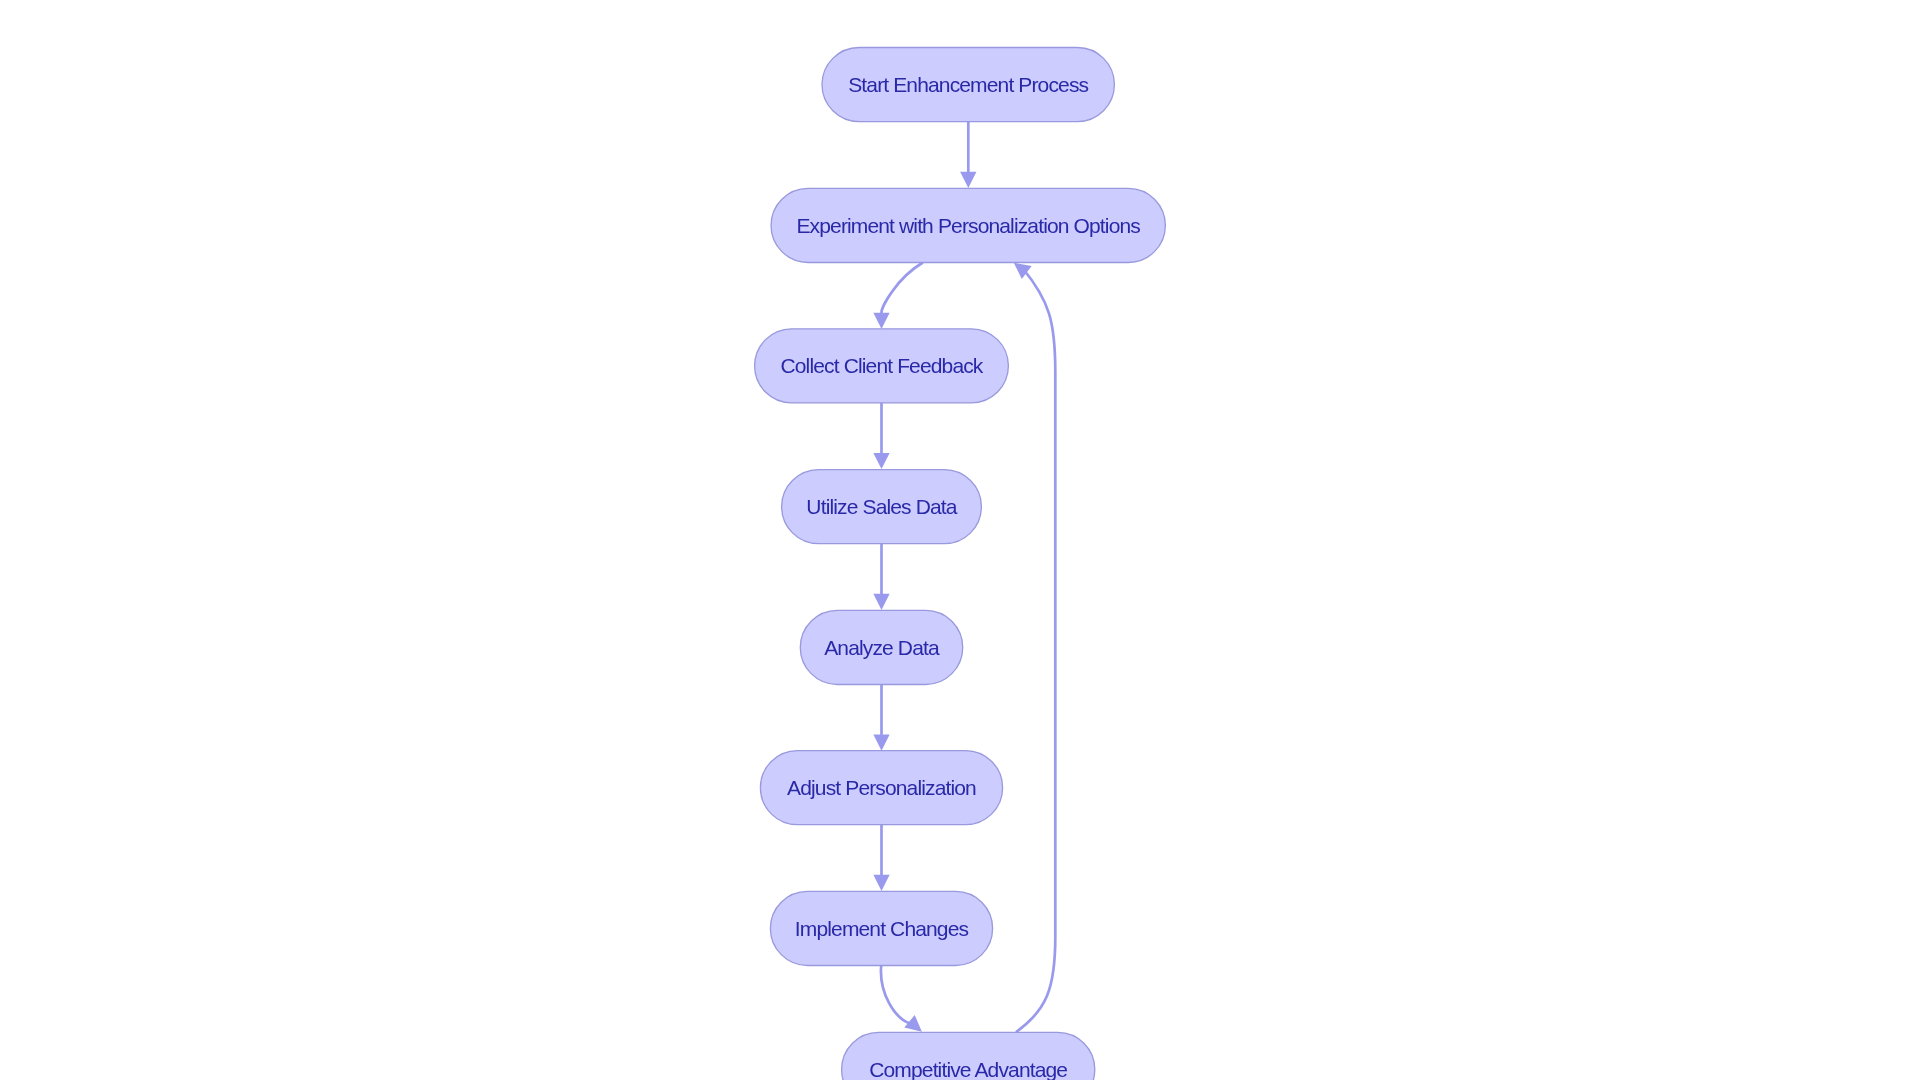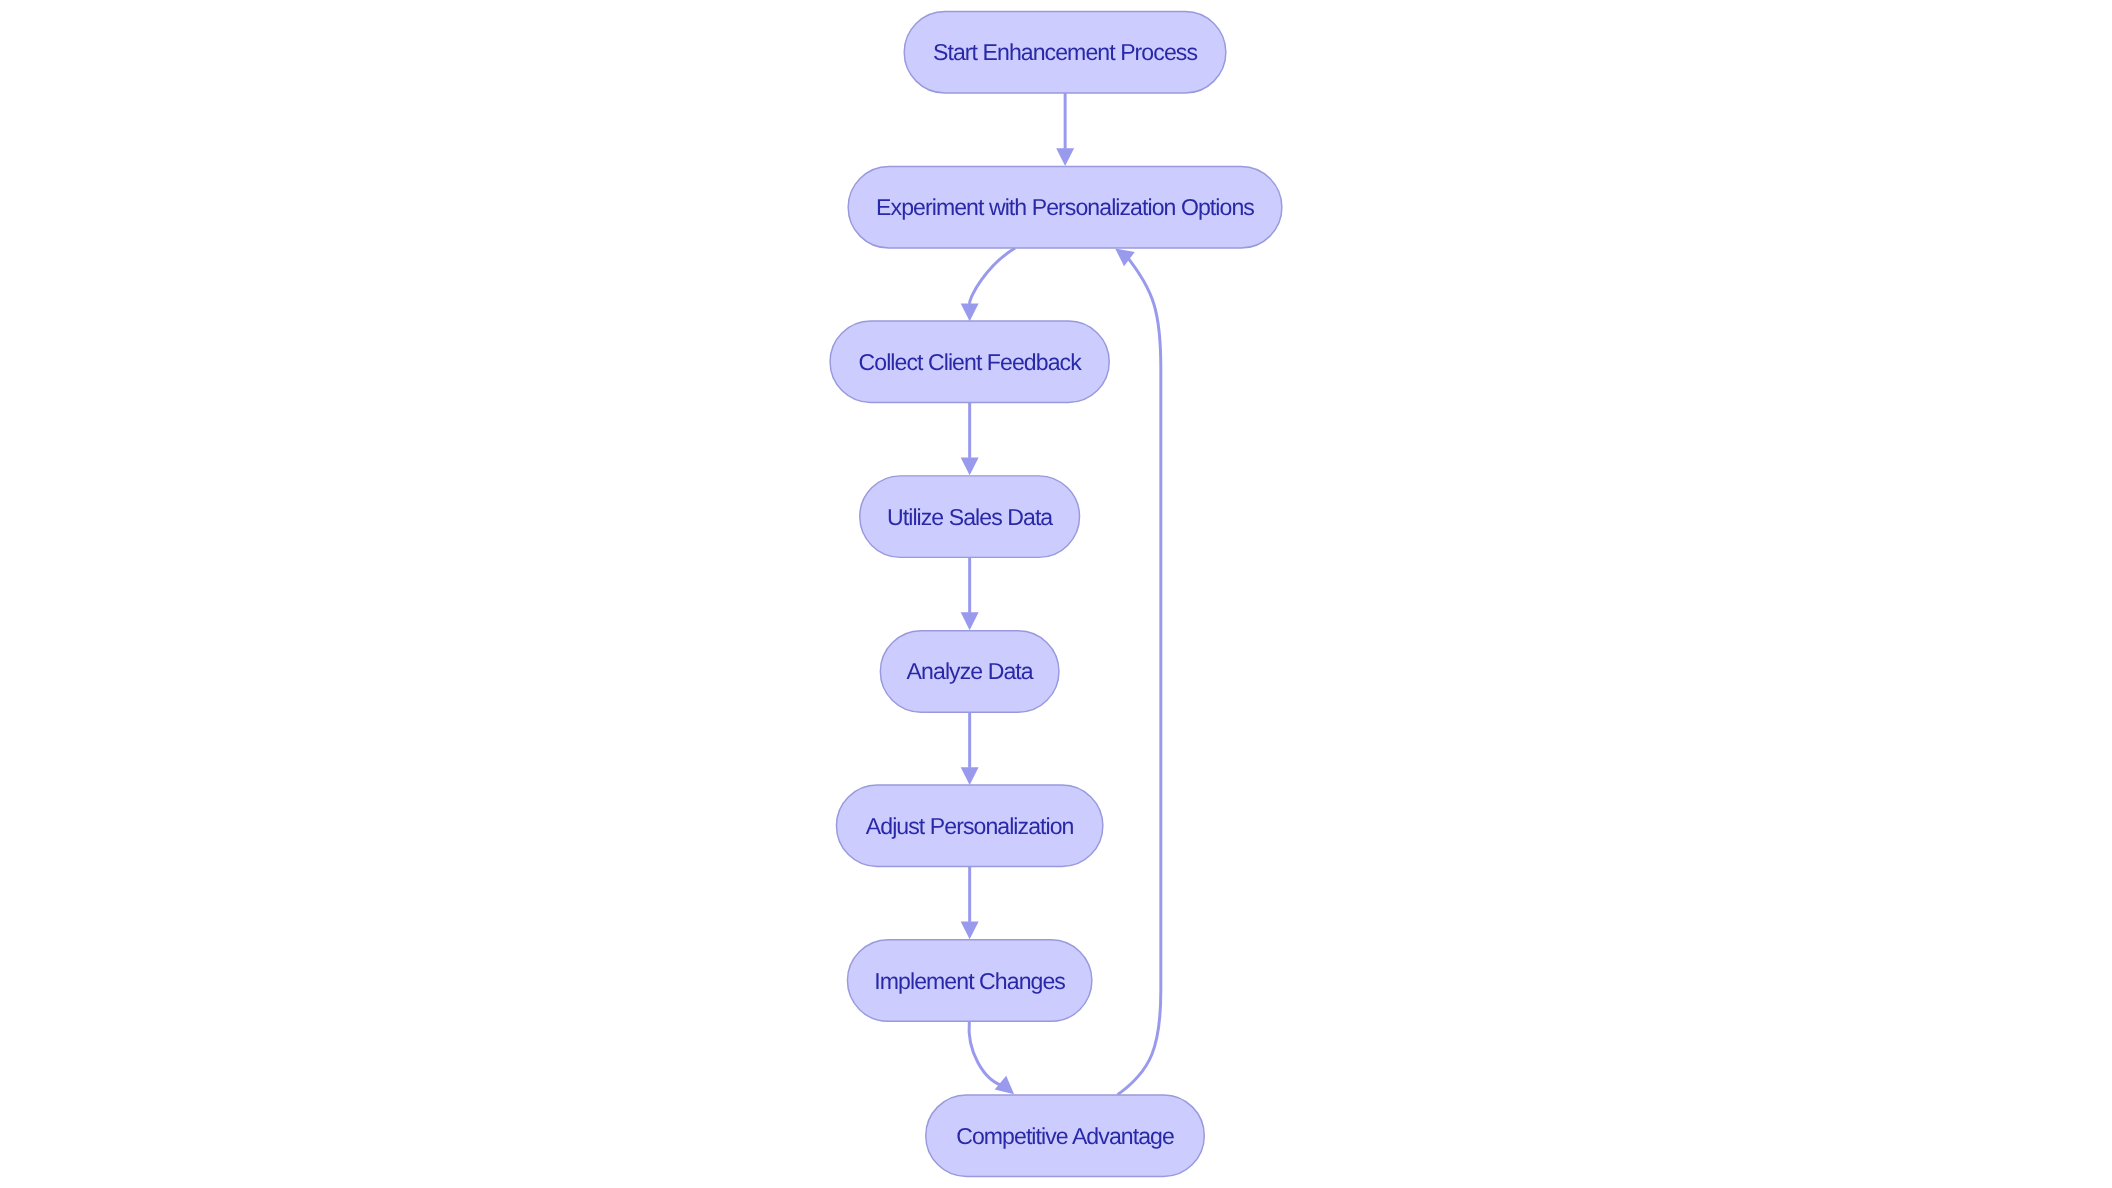--- a/index.html
+++ b/index.html
@@ -10,20 +10,21 @@
     height: 1080px;
     background: #ffffff;
     overflow: hidden;
     font-family: "Liberation Sans", sans-serif;
   }
   #diagram-wrap {
     width: 1920px;
     height: 876px;
     
     filter: opacity(1);
+    margin-top: 37px;
   }
   #flowchart {
     display: block;
     width: 1920px;
     height: 1080px;
     background: #ffffff;
   }
   .node-shape {
     fill: #ccccff;
     stroke: #9999dd;

